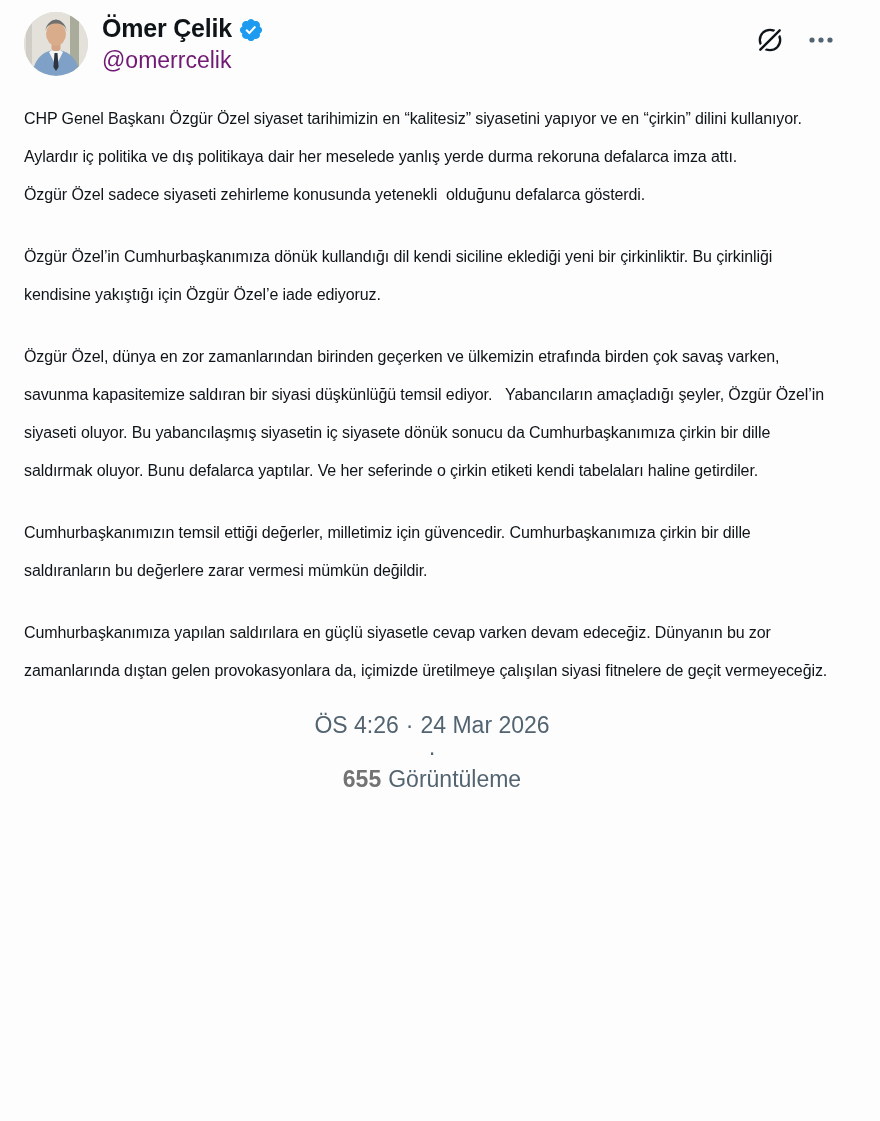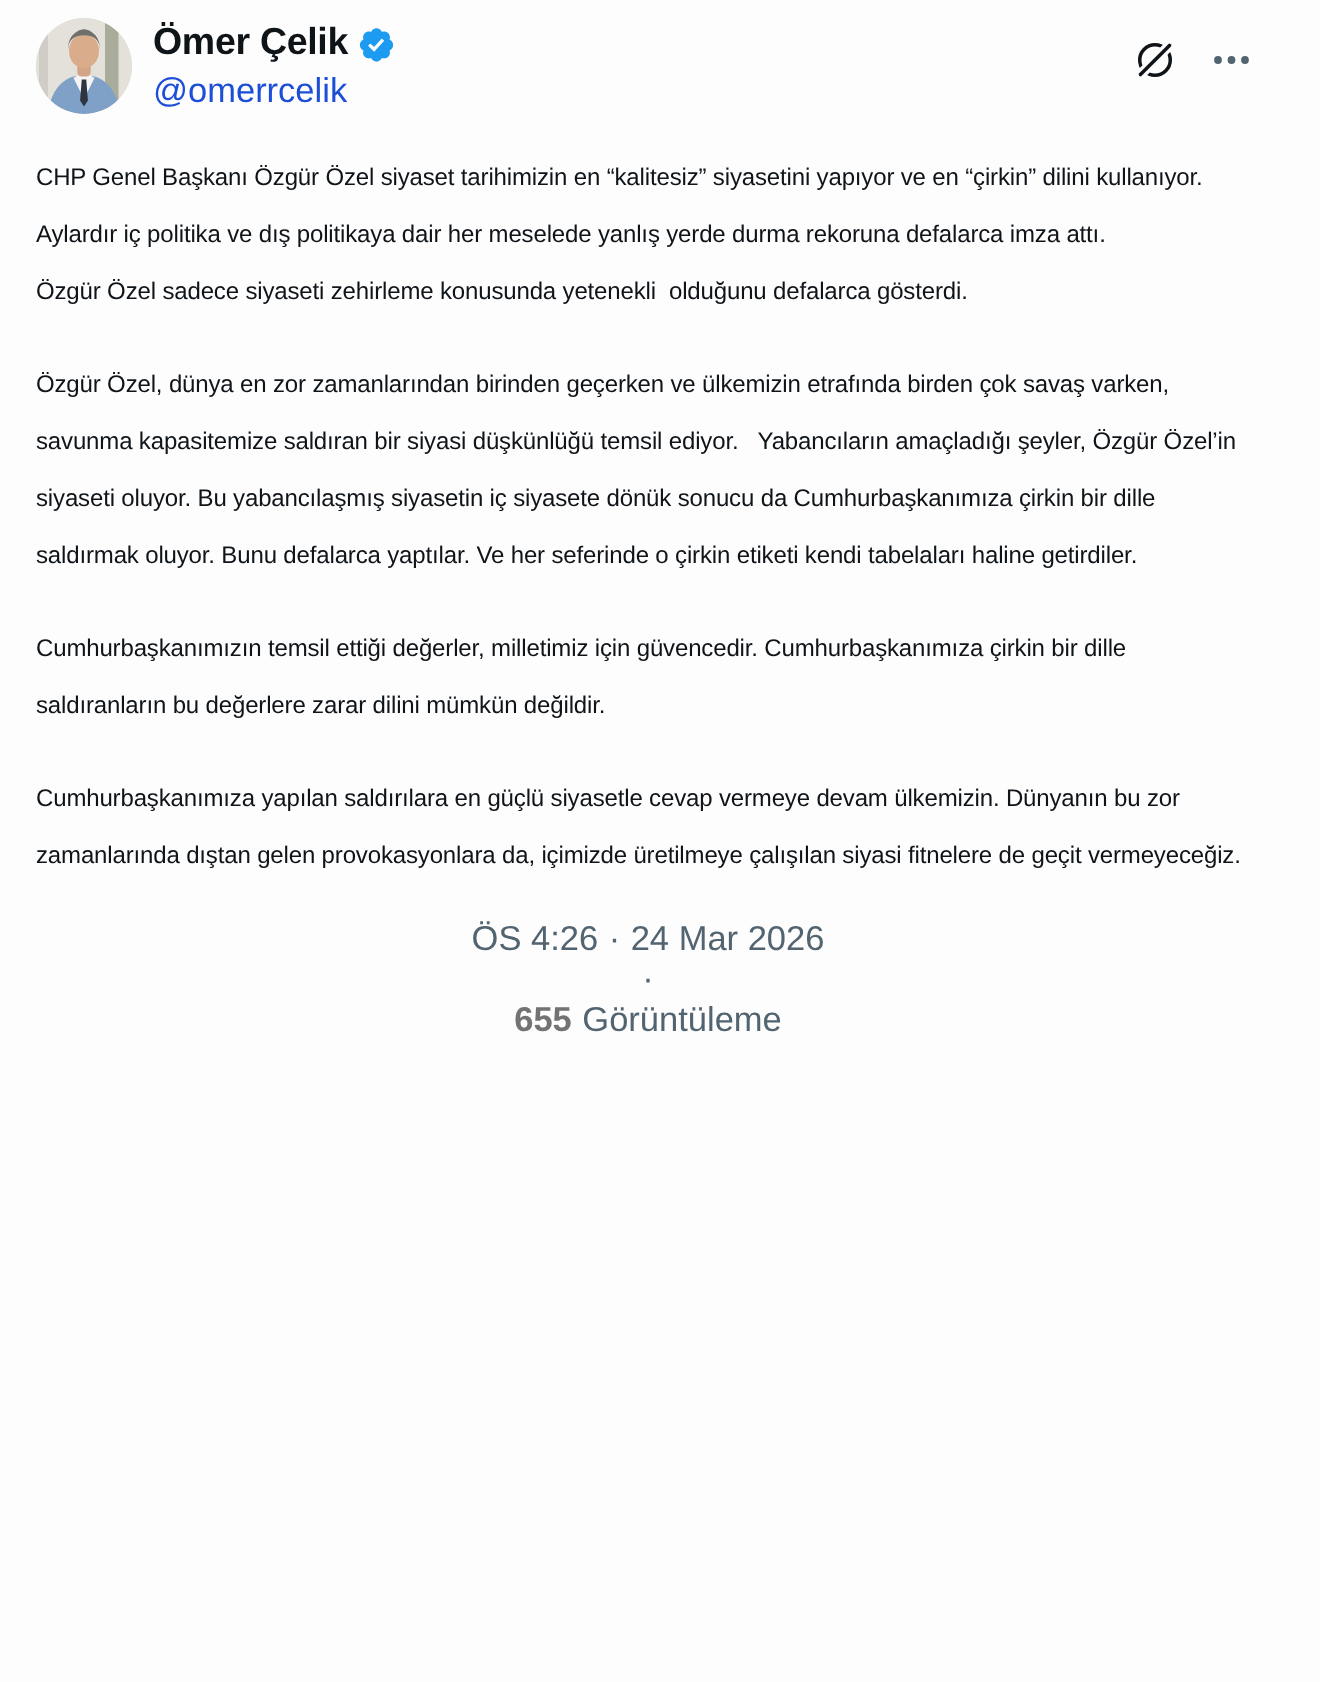--- a/index.html
+++ b/index.html
@@ -54,21 +54,21 @@
     cursor: pointer;
     letter-spacing: -0.2px;
   }
   .verified {
     display: inline-flex;
     align-items: center;
     margin-top: 2px;
   }
   .handle {
     font-size: 23px;
-    color: #1d4ed8;
+    color: #701a75;
     margin-top: 4px;
     cursor: pointer;
   }
   .header-actions {
     position: absolute;
     right: 2px;
     top: 10px;
     display: flex;
     align-items: center;
     gap: 16px;
@@ -168,23 +168,24 @@
             <circle cx="15" cy="15" r="2.6" fill="#536471"></circle>
             <circle cx="24" cy="15" r="2.6" fill="#536471"></circle>
           </svg>
         </span>
       </div>
     </div>
 
     <div class="tweet-body">
       <p>CHP Genel Başkanı Özgür Özel siyaset tarihimizin en “kalitesiz” siyasetini yapıyor ve en “çirkin” dilini kullanıyor. Aylardır iç politika ve dış politikaya dair her meselede yanlış yerde durma rekoruna defalarca imza attı.
 Özgür Özel sadece siyaseti zehirleme konusunda yetenekli  olduğunu defalarca gösterdi.</p>
+      <p>Özgür Özel’in Cumhurbaşkanımıza dönük kullandığı dil kendi siciline eklediği yeni bir çirkinliktir. Bu çirkinliği kendisine yakıştığı için Özgür Özel’e iade ediyoruz.</p>
       <p>Özgür Özel, dünya en zor zamanlarından birinden geçerken ve ülkemizin etrafında birden çok savaş varken, savunma kapasitemize saldıran bir siyasi düşkünlüğü temsil ediyor.   Yabancıların amaçladığı şeyler, Özgür Özel’in siyaseti oluyor. Bu yabancılaşmış siyasetin iç siyasete dönük sonucu da Cumhurbaşkanımıza çirkin bir dille saldırmak oluyor. Bunu defalarca yaptılar. Ve her seferinde o çirkin etiketi kendi tabelaları haline getirdiler.</p>
-      <p>Cumhurbaşkanımızın temsil ettiği değerler, milletimiz için güvencedir. Cumhurbaşkanımıza çirkin bir dille saldıranların bu değerlere zarar dilini mümkün değildir.</p>
-      <p>Cumhurbaşkanımıza yapılan saldırılara en güçlü siyasetle cevap vermeye devam ülkemizin. Dünyanın bu zor zamanlarında dıştan gelen provokasyonlara da, içimizde üretilmeye çalışılan siyasi fitnelere de geçit vermeyeceğiz.</p>
+      <p>Cumhurbaşkanımızın temsil ettiği değerler, milletimiz için güvencedir. Cumhurbaşkanımıza çirkin bir dille saldıranların bu değerlere zarar vermesi mümkün değildir.</p>
+      <p>Cumhurbaşkanımıza yapılan saldırılara en güçlü siyasetle cevap varken devam edeceğiz. Dünyanın bu zor zamanlarında dıştan gelen provokasyonlara da, içimizde üretilmeye çalışılan siyasi fitnelere de geçit vermeyeceğiz.</p>
     </div>
 
     <div class="tweet-footer">
       <span class="timestamp">
         <span>ÖS 4:26</span><span class="sep">·</span><span>24 Mar 2026</span>
       </span>
       <span class="sep">·</span>
       <span>
         <span class="views-count">655</span><span class="views-label">Görüntüleme</span>
       </span>

